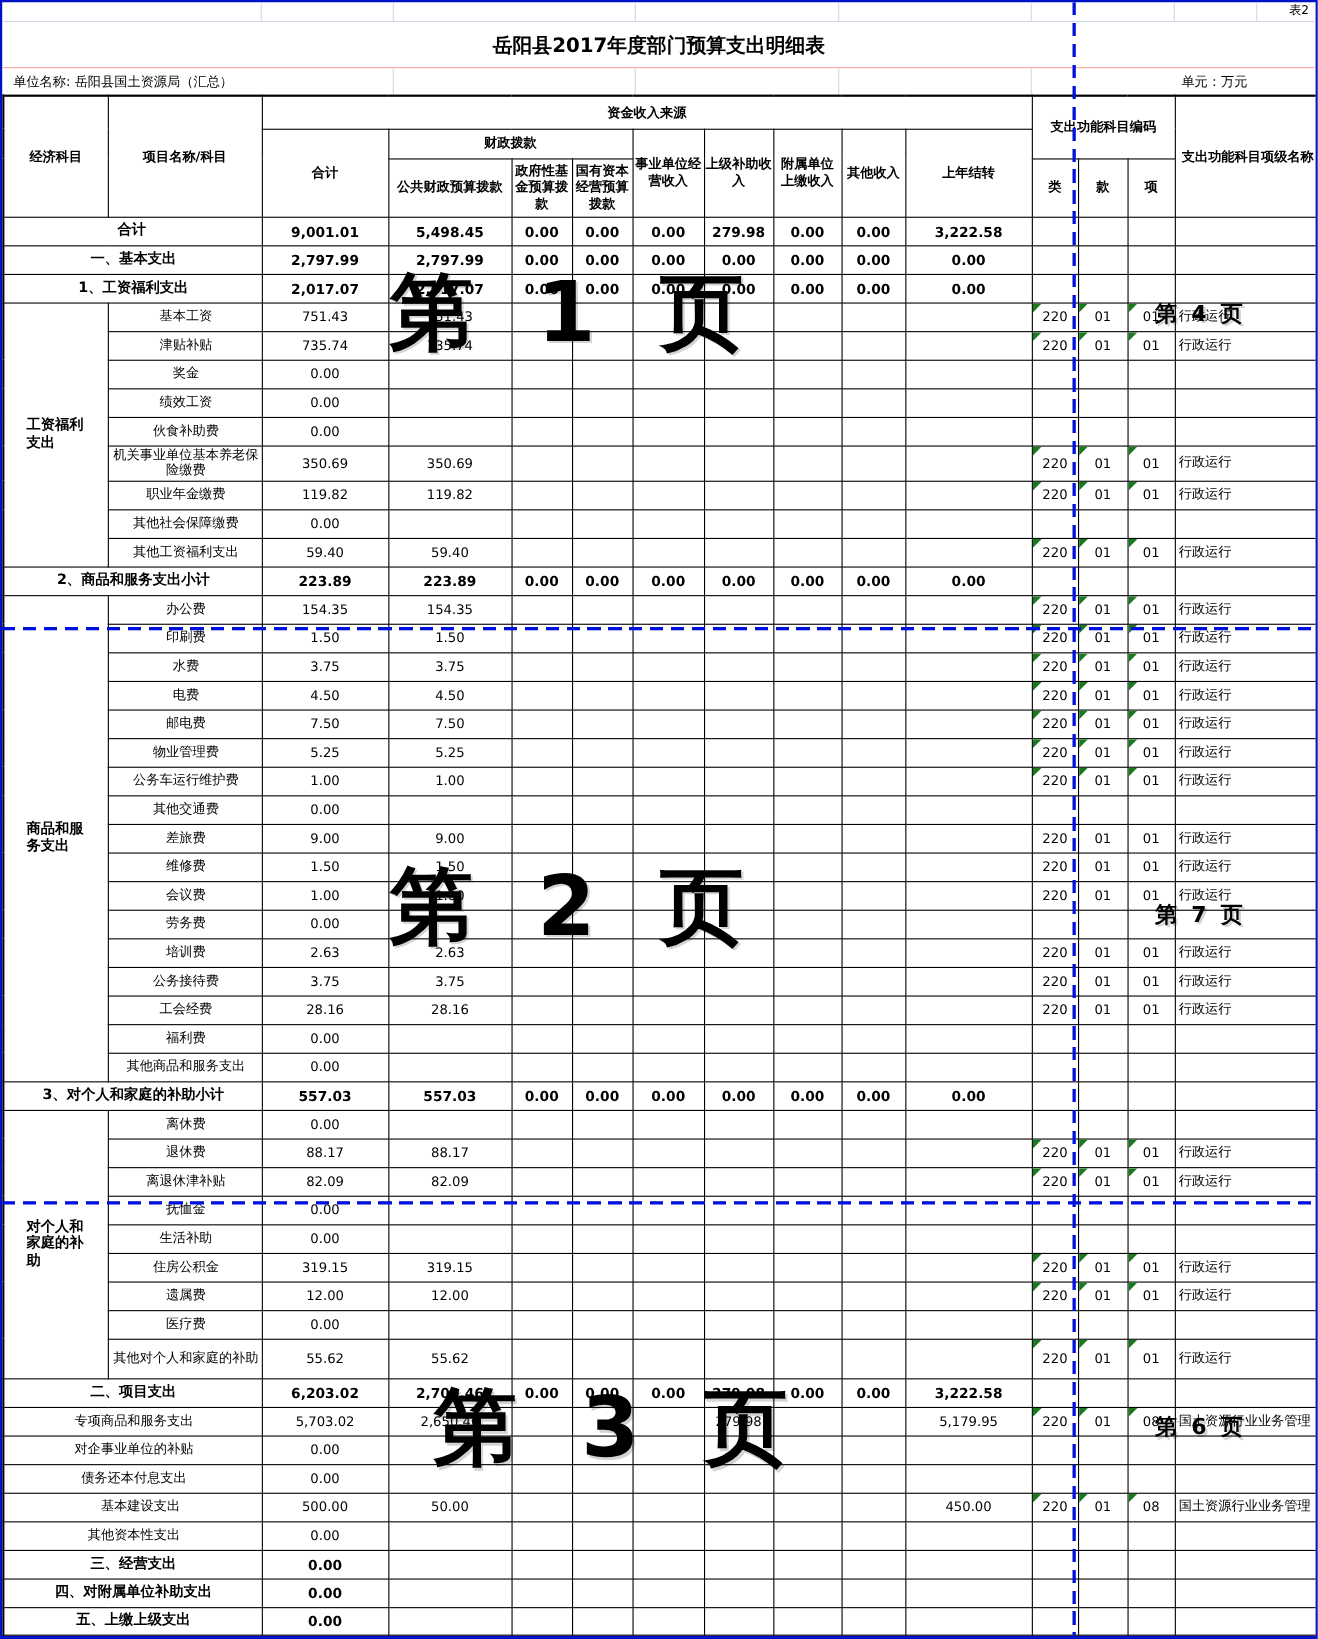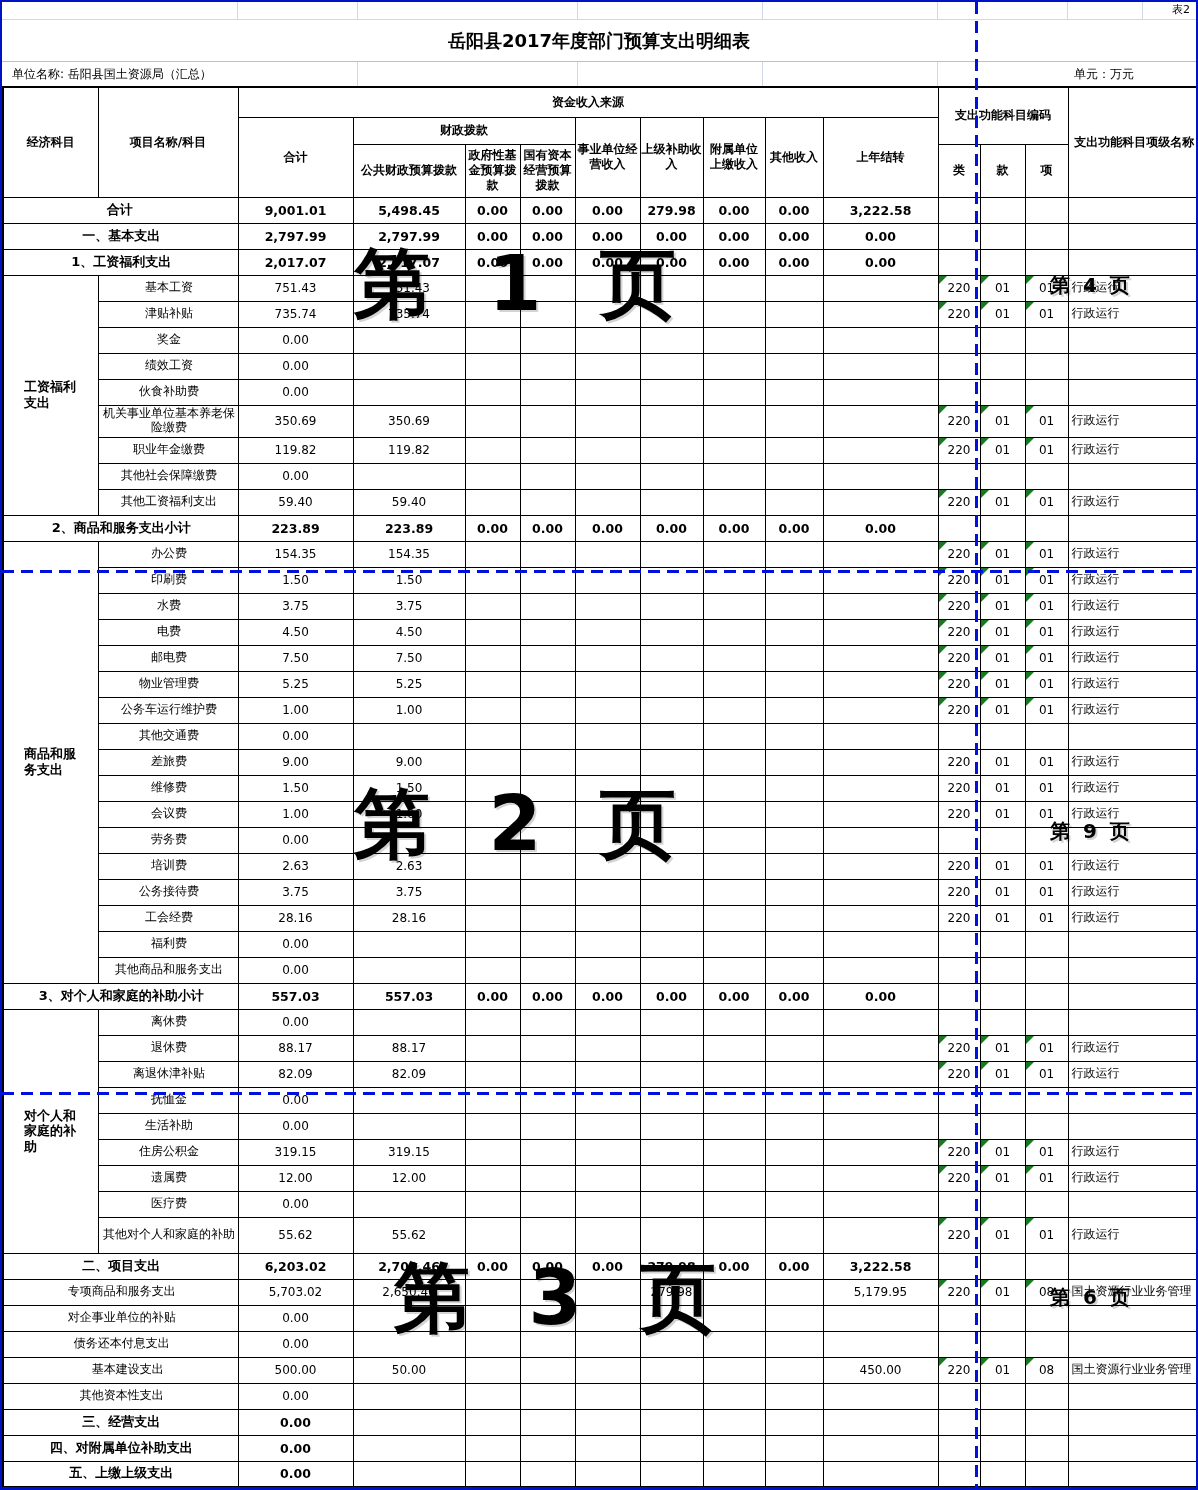--- a/index.html
+++ b/index.html
@@ -57,21 +57,21 @@
 </style>
 </head>
 <body>
 
 <div class="sheet">
 
   <div class="wm big" style="left:352px; top:232px;">第 1 页</div>
   <div class="wm big" style="left:352px; top:772px;">第 2 页</div>
   <div class="wm big" style="left:352px; top:1246px;margin-left:40px;">第 3 页</div>
   <div class="wm small" style="left:1048px; top:270px;">第 4 页</div>
-  <div class="wm small" style="left:1048px; top:816px;">第 9 页</div>
+  <div class="wm small" style="left:1048px; top:816px;">第 7 页</div>
   <div class="wm small" style="left:1048px; top:1282px;">第 6 页</div>
 
   <div class="strip-tag">
     <span class="fv" style="left:235px"></span>
     <span class="fv" style="left:355px"></span>
     <span class="fv" style="left:575px"></span>
     <span class="fv" style="left:760px"></span>
     <span class="fv" style="left:935px"></span>
     <span class="fv" style="left:1065px"></span>
     <span class="fv" style="left:1140px"></span>

